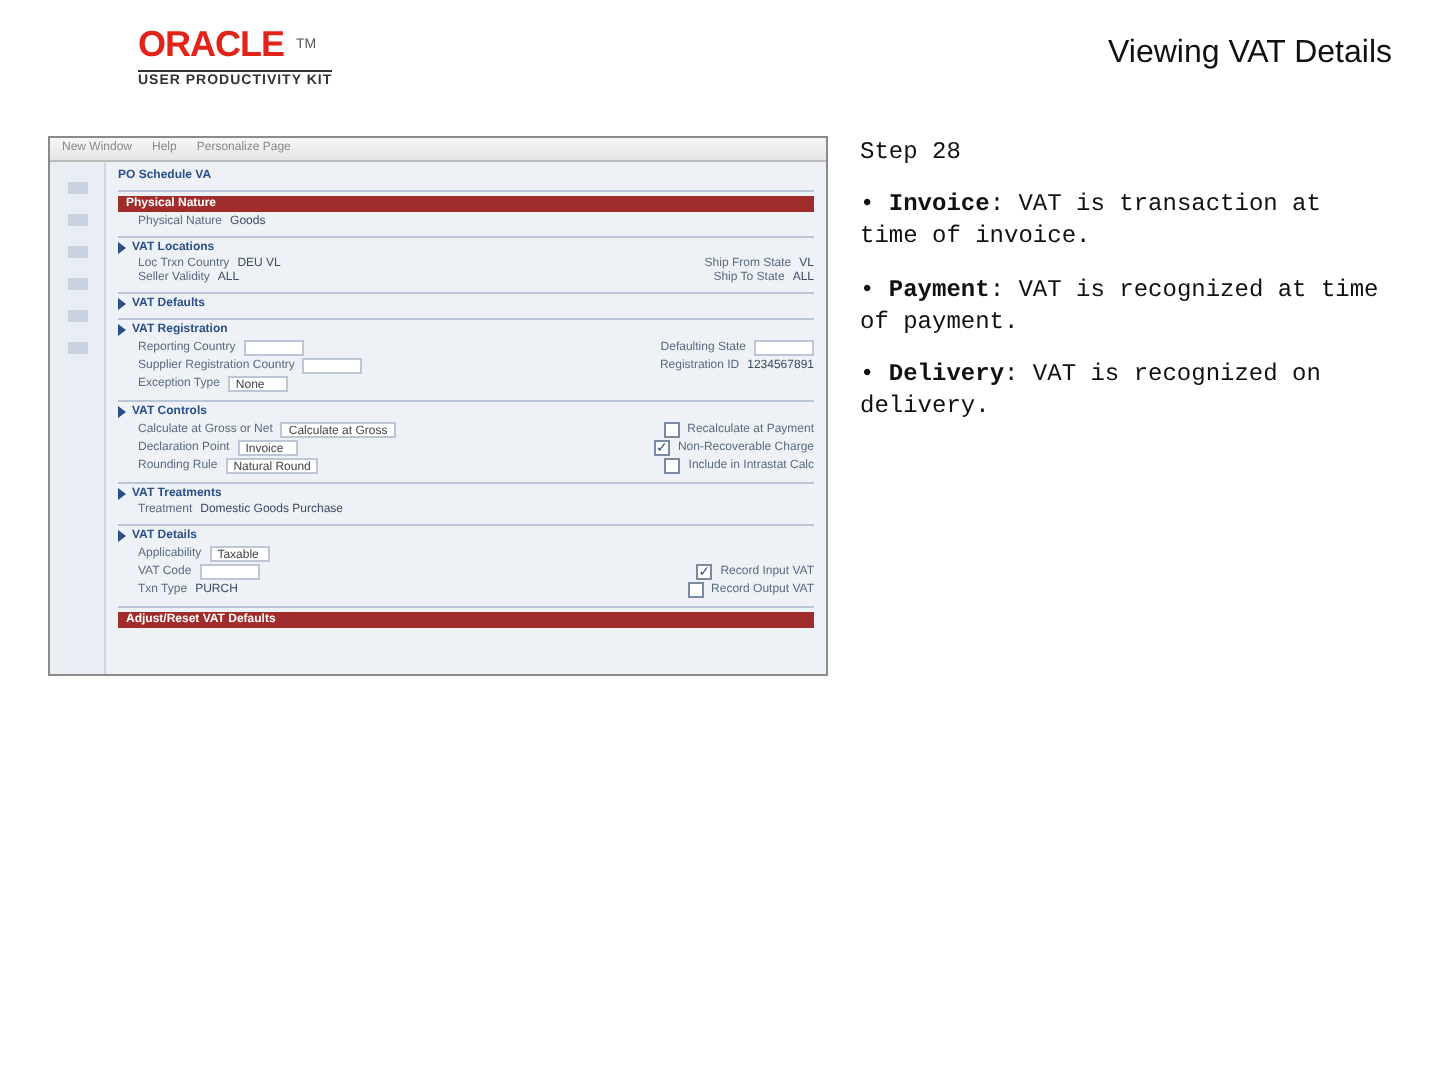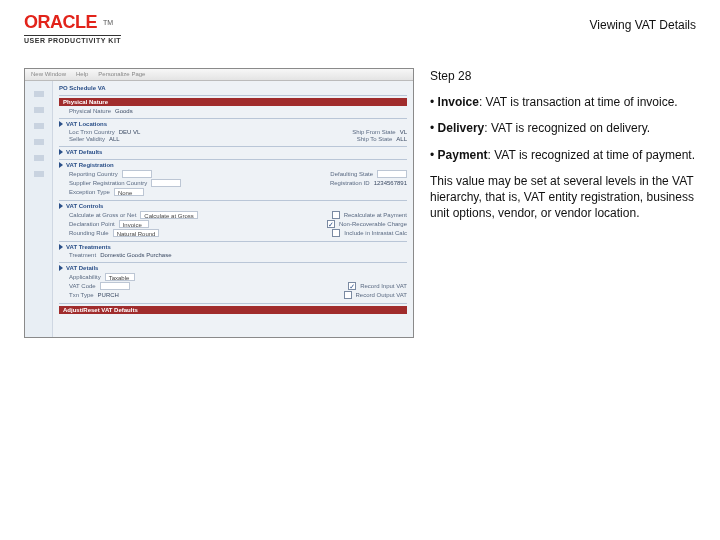--- a/index.html
+++ b/index.html
@@ -11,60 +11,60 @@
     position: relative;
     font-size: 12px;
     color: #222;
   }
   .header {
     display: flex;
     justify-content: space-between;
     align-items: flex-start;
     padding: 12px 24px 6px 24px;
   }
-  .logo-block { display: flex; flex-direction: column; }
+  .logo-block { display: flex; flex-direction: column; margin-left: 45px; }
   .logo-row { display: flex; align-items: center; gap: 6px; }
   .oracle-logo {
     font-family: Arial, sans-serif;
     font-weight: bold;
     color: #e2231a;
     font-size: 18px;
     letter-spacing: -0.5px;
   }
   .tm { font-size: 7px; color: #555; vertical-align: top; }
   .kit-line {
     font-size: 7px;
     letter-spacing: 0.5px;
     color: #333;
     border-top: 1px solid #333;
     margin-top: 2px;
     padding-top: 1px;
     font-weight: bold;
   }
   .page-title {
-    font-size: 12px;
+    font-size: 16px;
     color: #111;
     margin-top: 6px;
   }
   .content {
     display: flex;
     padding: 18px 24px 0 24px;
     gap: 16px;
   }
   .screenshot-col {
     width: 390px;
     flex: 0 0 390px;
   }
   .text-col {
     flex: 1;
     font-size: 12px;
     line-height: 1.35;
     color: #111;
   }
-  .text-col p { margin-bottom: 10px; }
+  .text-col p { margin-bottom: 10px; font-family: Liberation Mono, monospace; }
   .step-label { margin-bottom: 14px; }
 
   
   .app-frame {
     width: 390px;
     height: 270px;
     border: 1px solid #8a8a8a;
     background: #eef2f6;
     font-size: 6px;
     color: #3b4a63;
@@ -349,17 +349,16 @@
               </div>
           </div>
         </div>
       </div>
     </div>
   </div>
 
   <div class="text-col">
     <p class="step-label">Step 28</p>
     <p>• <b>Invoice</b><span>: VAT is transaction at time of invoice.</span></p>
+    <p>• <b>Payment</b><span>: VAT is recognized at time of payment.</span></p>
     <p>• <b>Delivery</b><span>: VAT is recognized on delivery.</span></p>
-    <p>• <b>Payment</b><span>: VAT is recognized at time of payment.</span></p>
-    <p>This value may be set at several levels in the VAT hierarchy, that is, VAT entity registration, business unit options, vendor, or vendor location.</p>
   </div>
 </div>
 
 </body></html>

